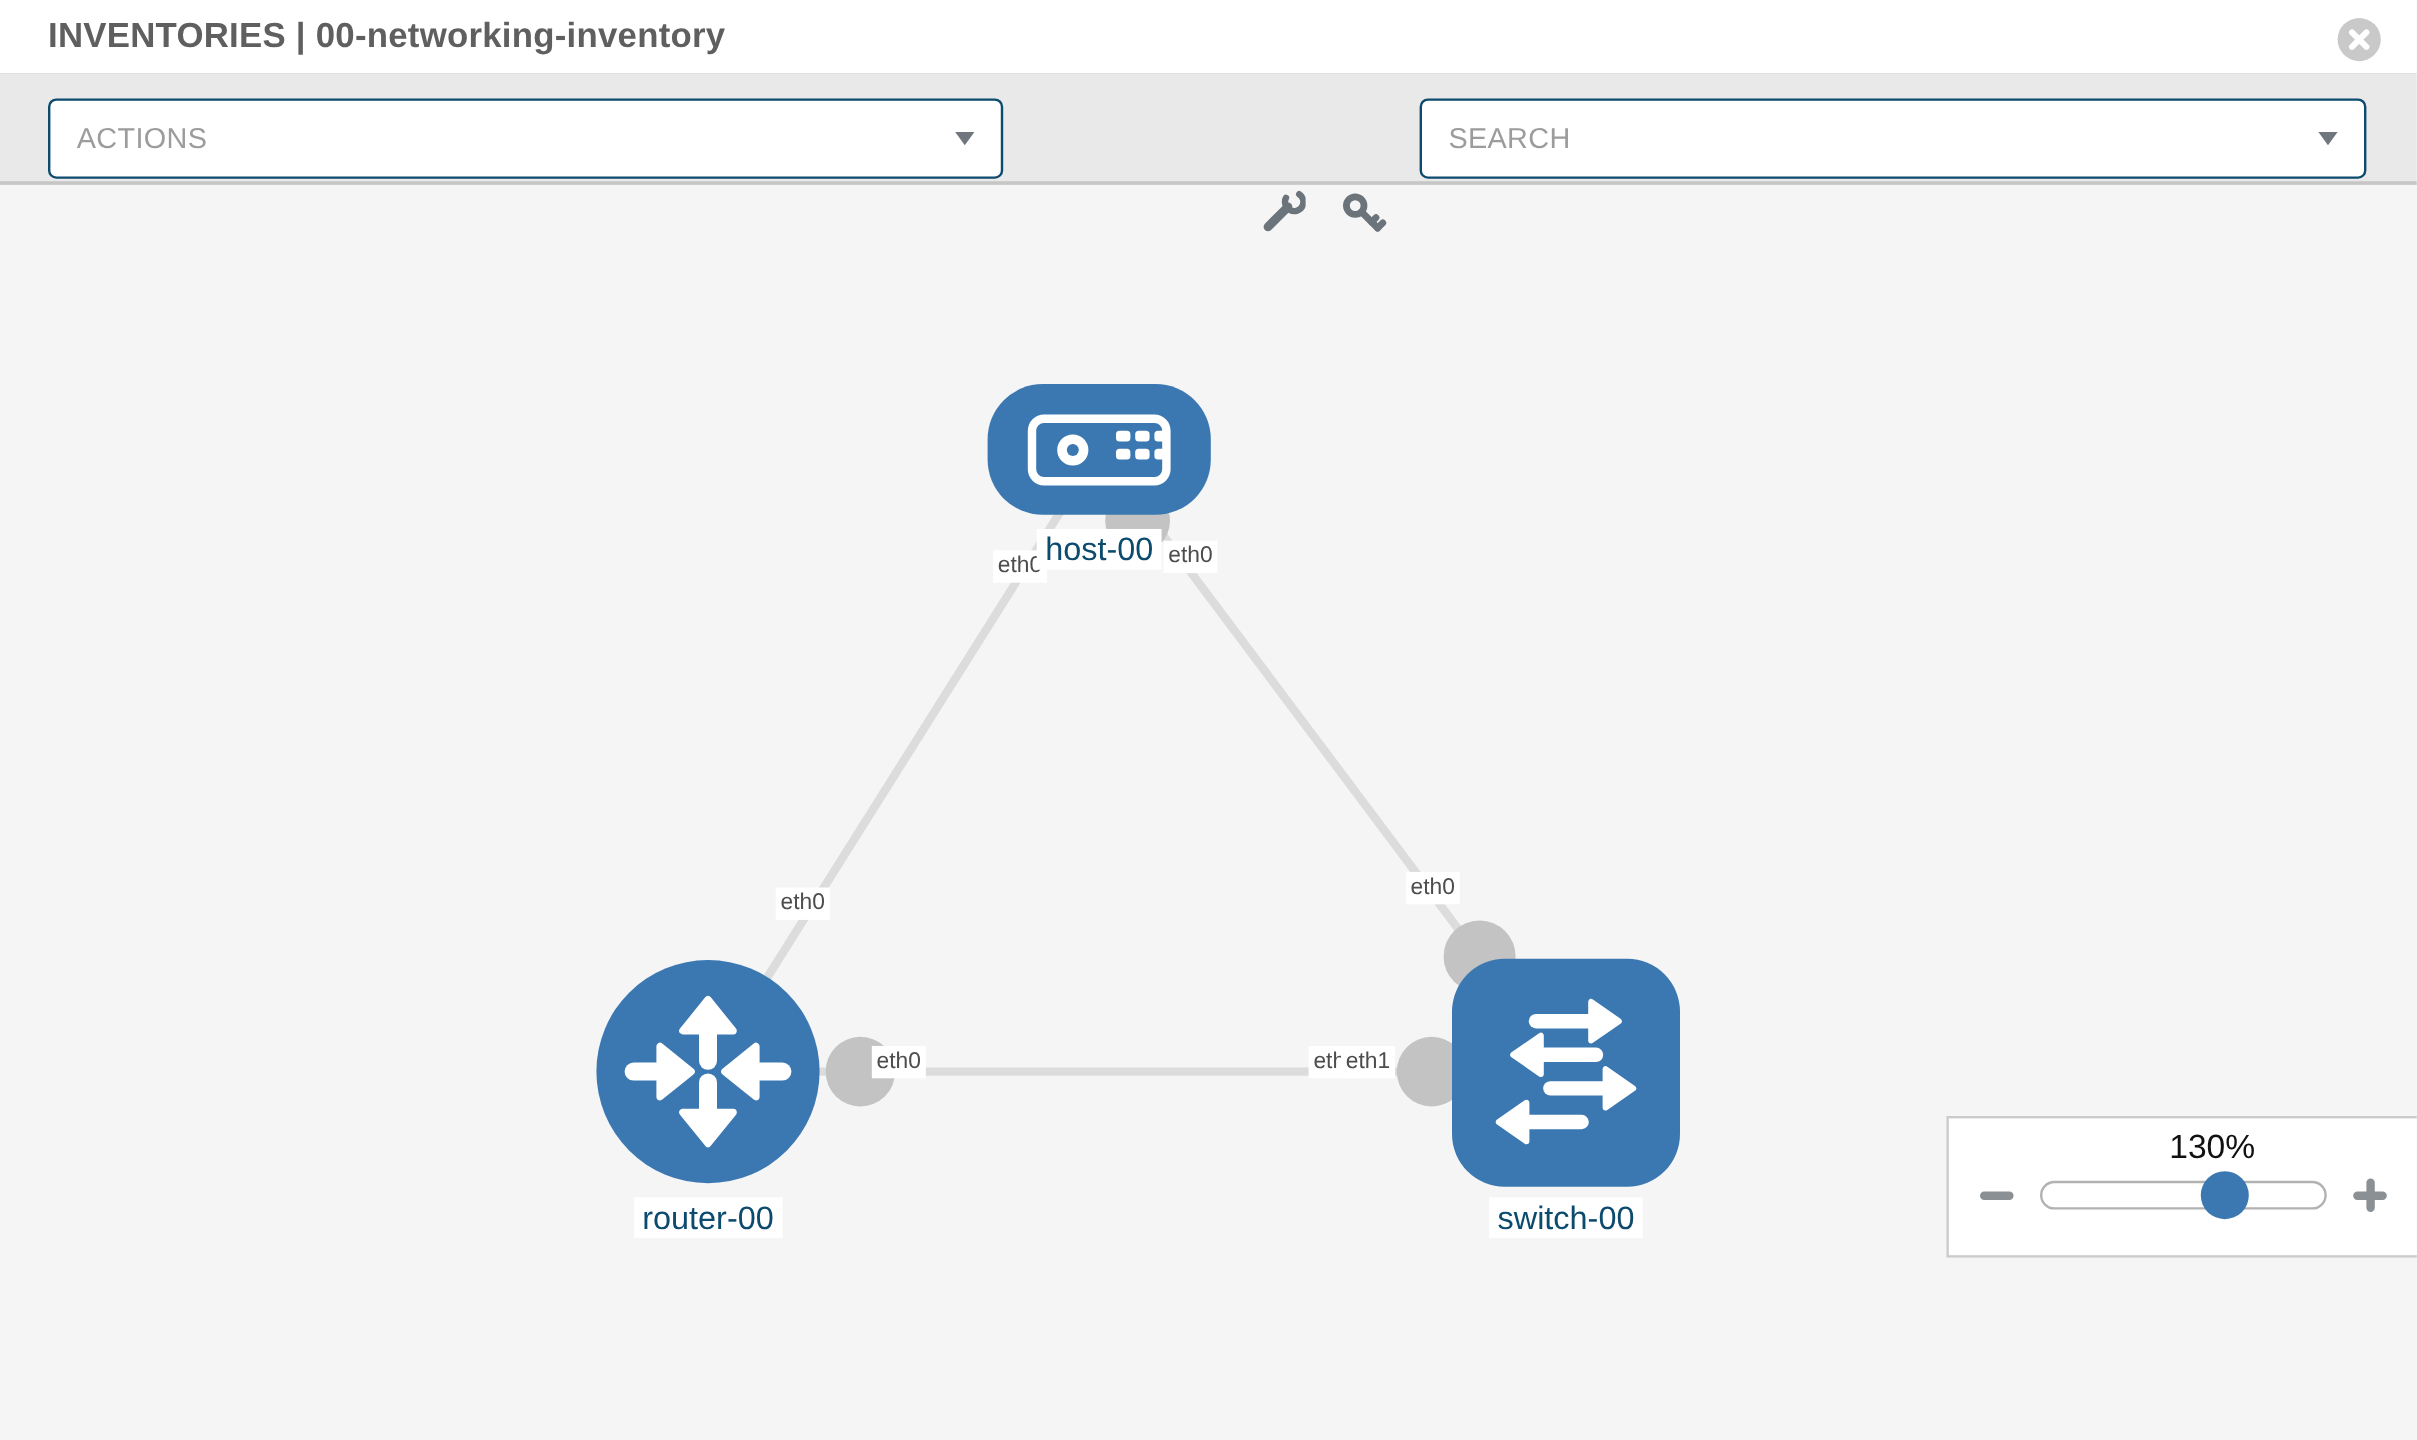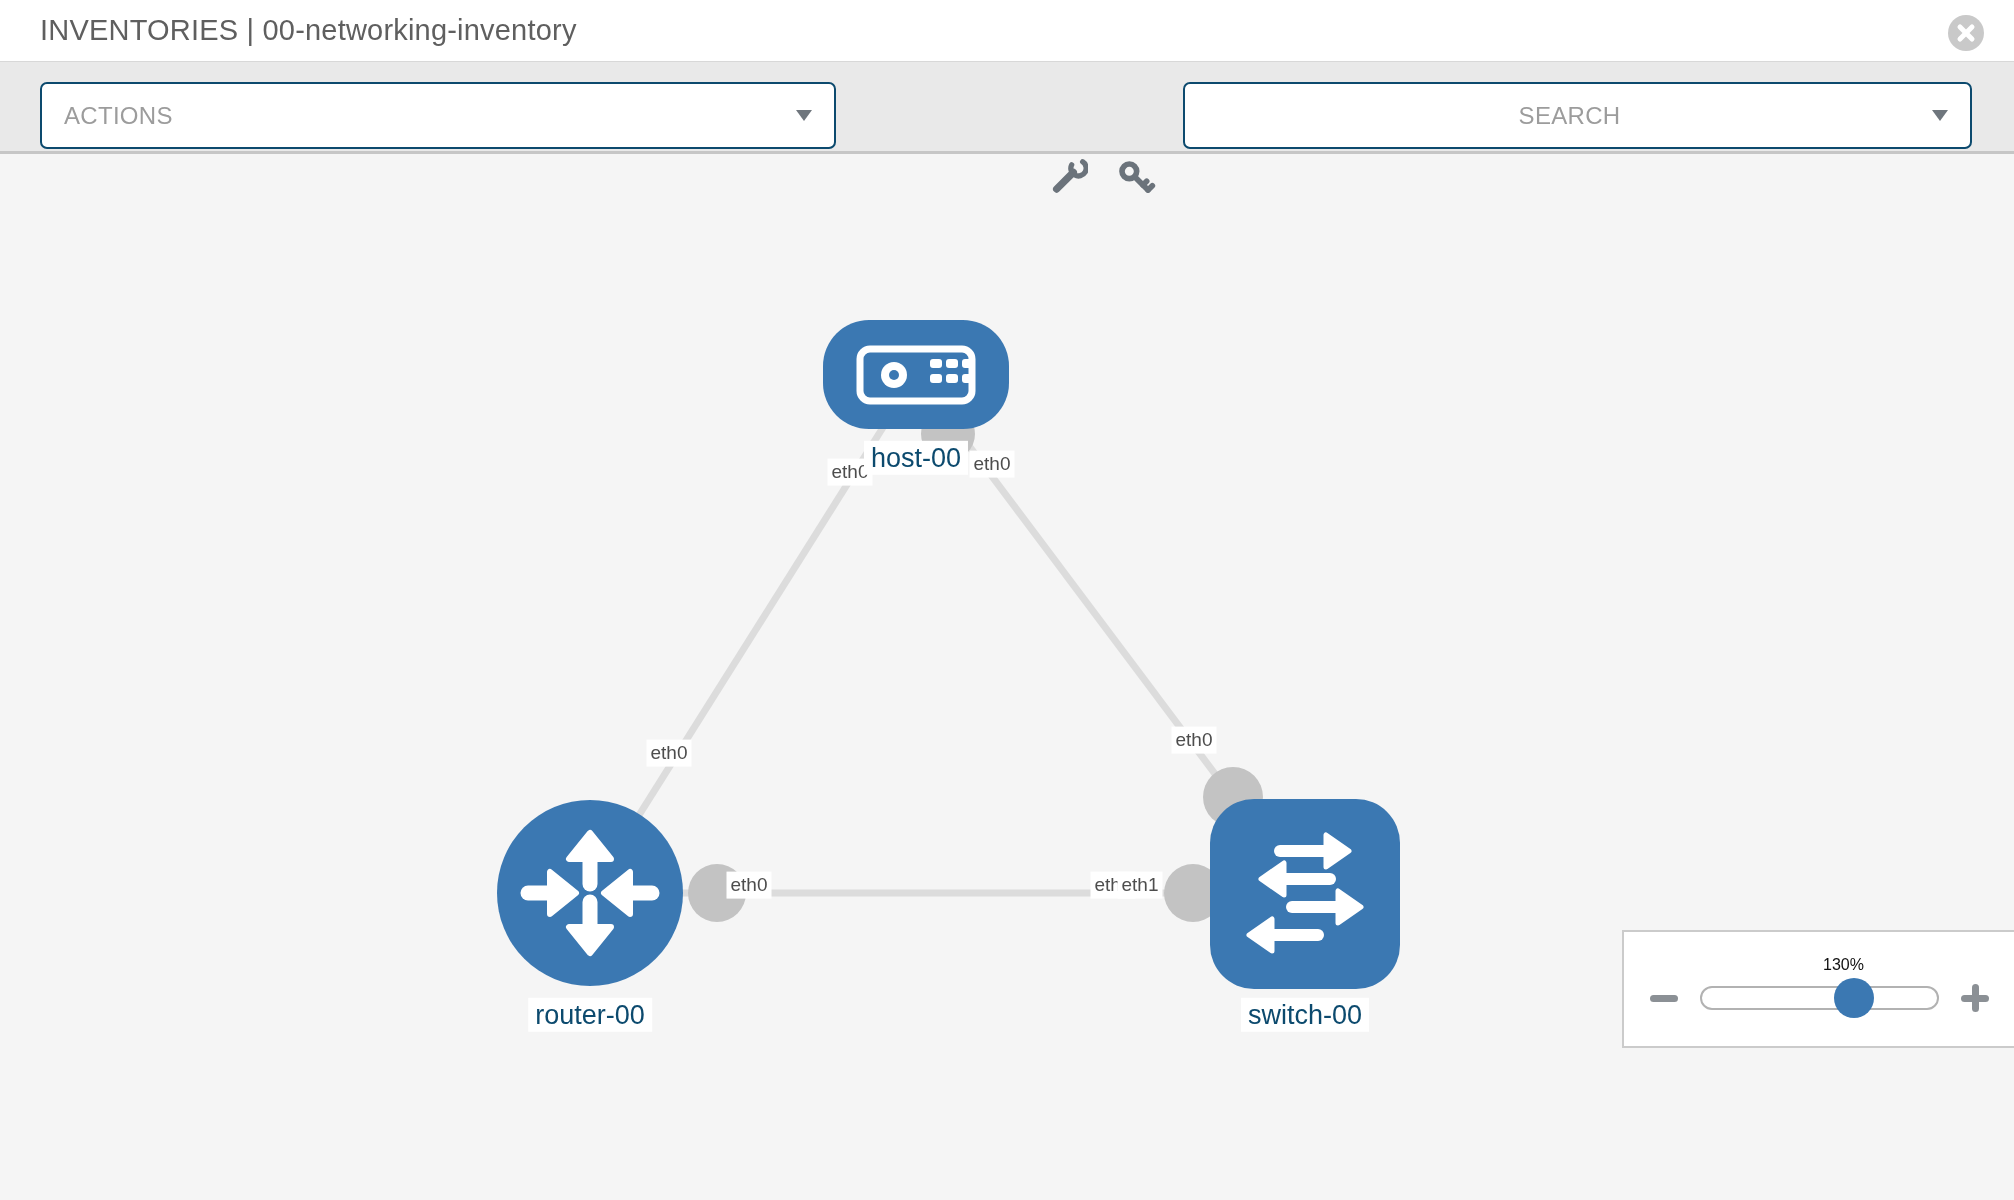--- a/index.html
+++ b/index.html
@@ -4,57 +4,57 @@
 <style>
   * { margin:0; padding:0; box-sizing:border-box; }
   html,body { width:2014px; height:1200px; overflow:hidden;
     font-family:"Liberation Sans","DejaVu Sans",sans-serif; background:#f5f5f5; }
   .stage { position:relative; width:2014px; height:1200px; }
 
   
   .header { position:absolute; left:0; top:0; width:100%; height:62px;
     background:#ffffff; border-bottom:1px solid #d8d8d8; z-index:10; }
   .header-title { position:absolute; left:40px; top:14px; font-size:29px;
-    font-weight:normal; color:#5f5f5f; letter-spacing:0.2px; }
+    font-weight:bold; color:#5f5f5f; letter-spacing:0.2px; }
   .close-btn { position:absolute; right:30px; top:15px; width:36px; height:36px;
     border-radius:50%; background:#c9c9c9; display:flex; align-items:center;
     justify-content:center; cursor:pointer; }
 
   
   .toolbar { position:absolute; left:0; top:62px; width:100%; height:92px;
     background:#e9e9e9; border-bottom:3px solid #c6c6c6; z-index:10; }
   .dropdown { position:absolute; top:20px; height:67px; background:#ffffff;
     border:2px solid #0c4a6e; border-radius:7px; display:flex; align-items:center;
     padding:0 22px; cursor:pointer; }
   .dropdown-label { font-size:24px; color:#9c9c9c; letter-spacing:0.3px; flex:1; }
   .caret { width:0; height:0; border-left:8px solid transparent;
     border-right:8px solid transparent; border-top:11px solid #6f767d; }
   .dd-actions { left:40px; width:796px; }
-  .dd-search { left:1183px; width:789px;text-align:center; }
+  .dd-search { left:1183px; width:789px; }
   .tool-icon { position:absolute; top:96px; width:40px; height:40px; cursor:pointer; }
   .icon-wrench { left:1048px; }
   .icon-key { left:1116px; }
 
   
   .canvas { position:absolute; left:0; top:157px; width:2014px; height:1043px;
     background:#f5f5f5; }
   .topo-svg { position:absolute; left:0; top:0; }
 
   .iface-label { position:absolute; transform:translate(-50%,-50%);
     background:#ffffff; color:#4d4d4d; font-size:19px; line-height:1.2;
     padding:2px 4px; white-space:nowrap; z-index:3; }
   .iface-front { z-index:4; }
   .node-label { position:absolute; transform:translate(-50%,-50%);
     background:#ffffff; color:#0c4a6e; font-size:27px; line-height:1.2;
     padding:1px 7px; white-space:nowrap; z-index:5; }
 
   
   .zoom-panel { position:absolute; left:1622px; top:930px; width:395px; height:118px;
     background:#ffffff; border:2px solid #cbcbcb; z-index:10; }
-  .zoom-level { text-align:center; margin-top:24px; font-size:16px; color:#111111;padding-left:48px; }
+  .zoom-level { text-align:center; margin-top:8px; font-size:28px; color:#111111;padding-left:48px; }
   .zoom-row { display:flex; align-items:center; padding:0 26px; margin-top:10px; }
   .zoom-minus { width:28px; height:7px; background:#8b9095; border-radius:4px;
     cursor:pointer; flex:none; }
   .zoom-plus { position:relative; width:28px; height:28px; cursor:pointer; flex:none; }
   .zoom-plus::before { content:""; position:absolute; left:0; top:10.5px;
     width:28px; height:7px; background:#8b9095; border-radius:4px; }
   .zoom-plus::after { content:""; position:absolute; left:10.5px; top:0;
     width:7px; height:28px; background:#8b9095; border-radius:4px; }
   .zoom-track { flex:1; height:24px; margin:0 22px; background:#ffffff;
     border:2px solid #b2b2b2; border-radius:13px; position:relative; cursor:pointer; }

